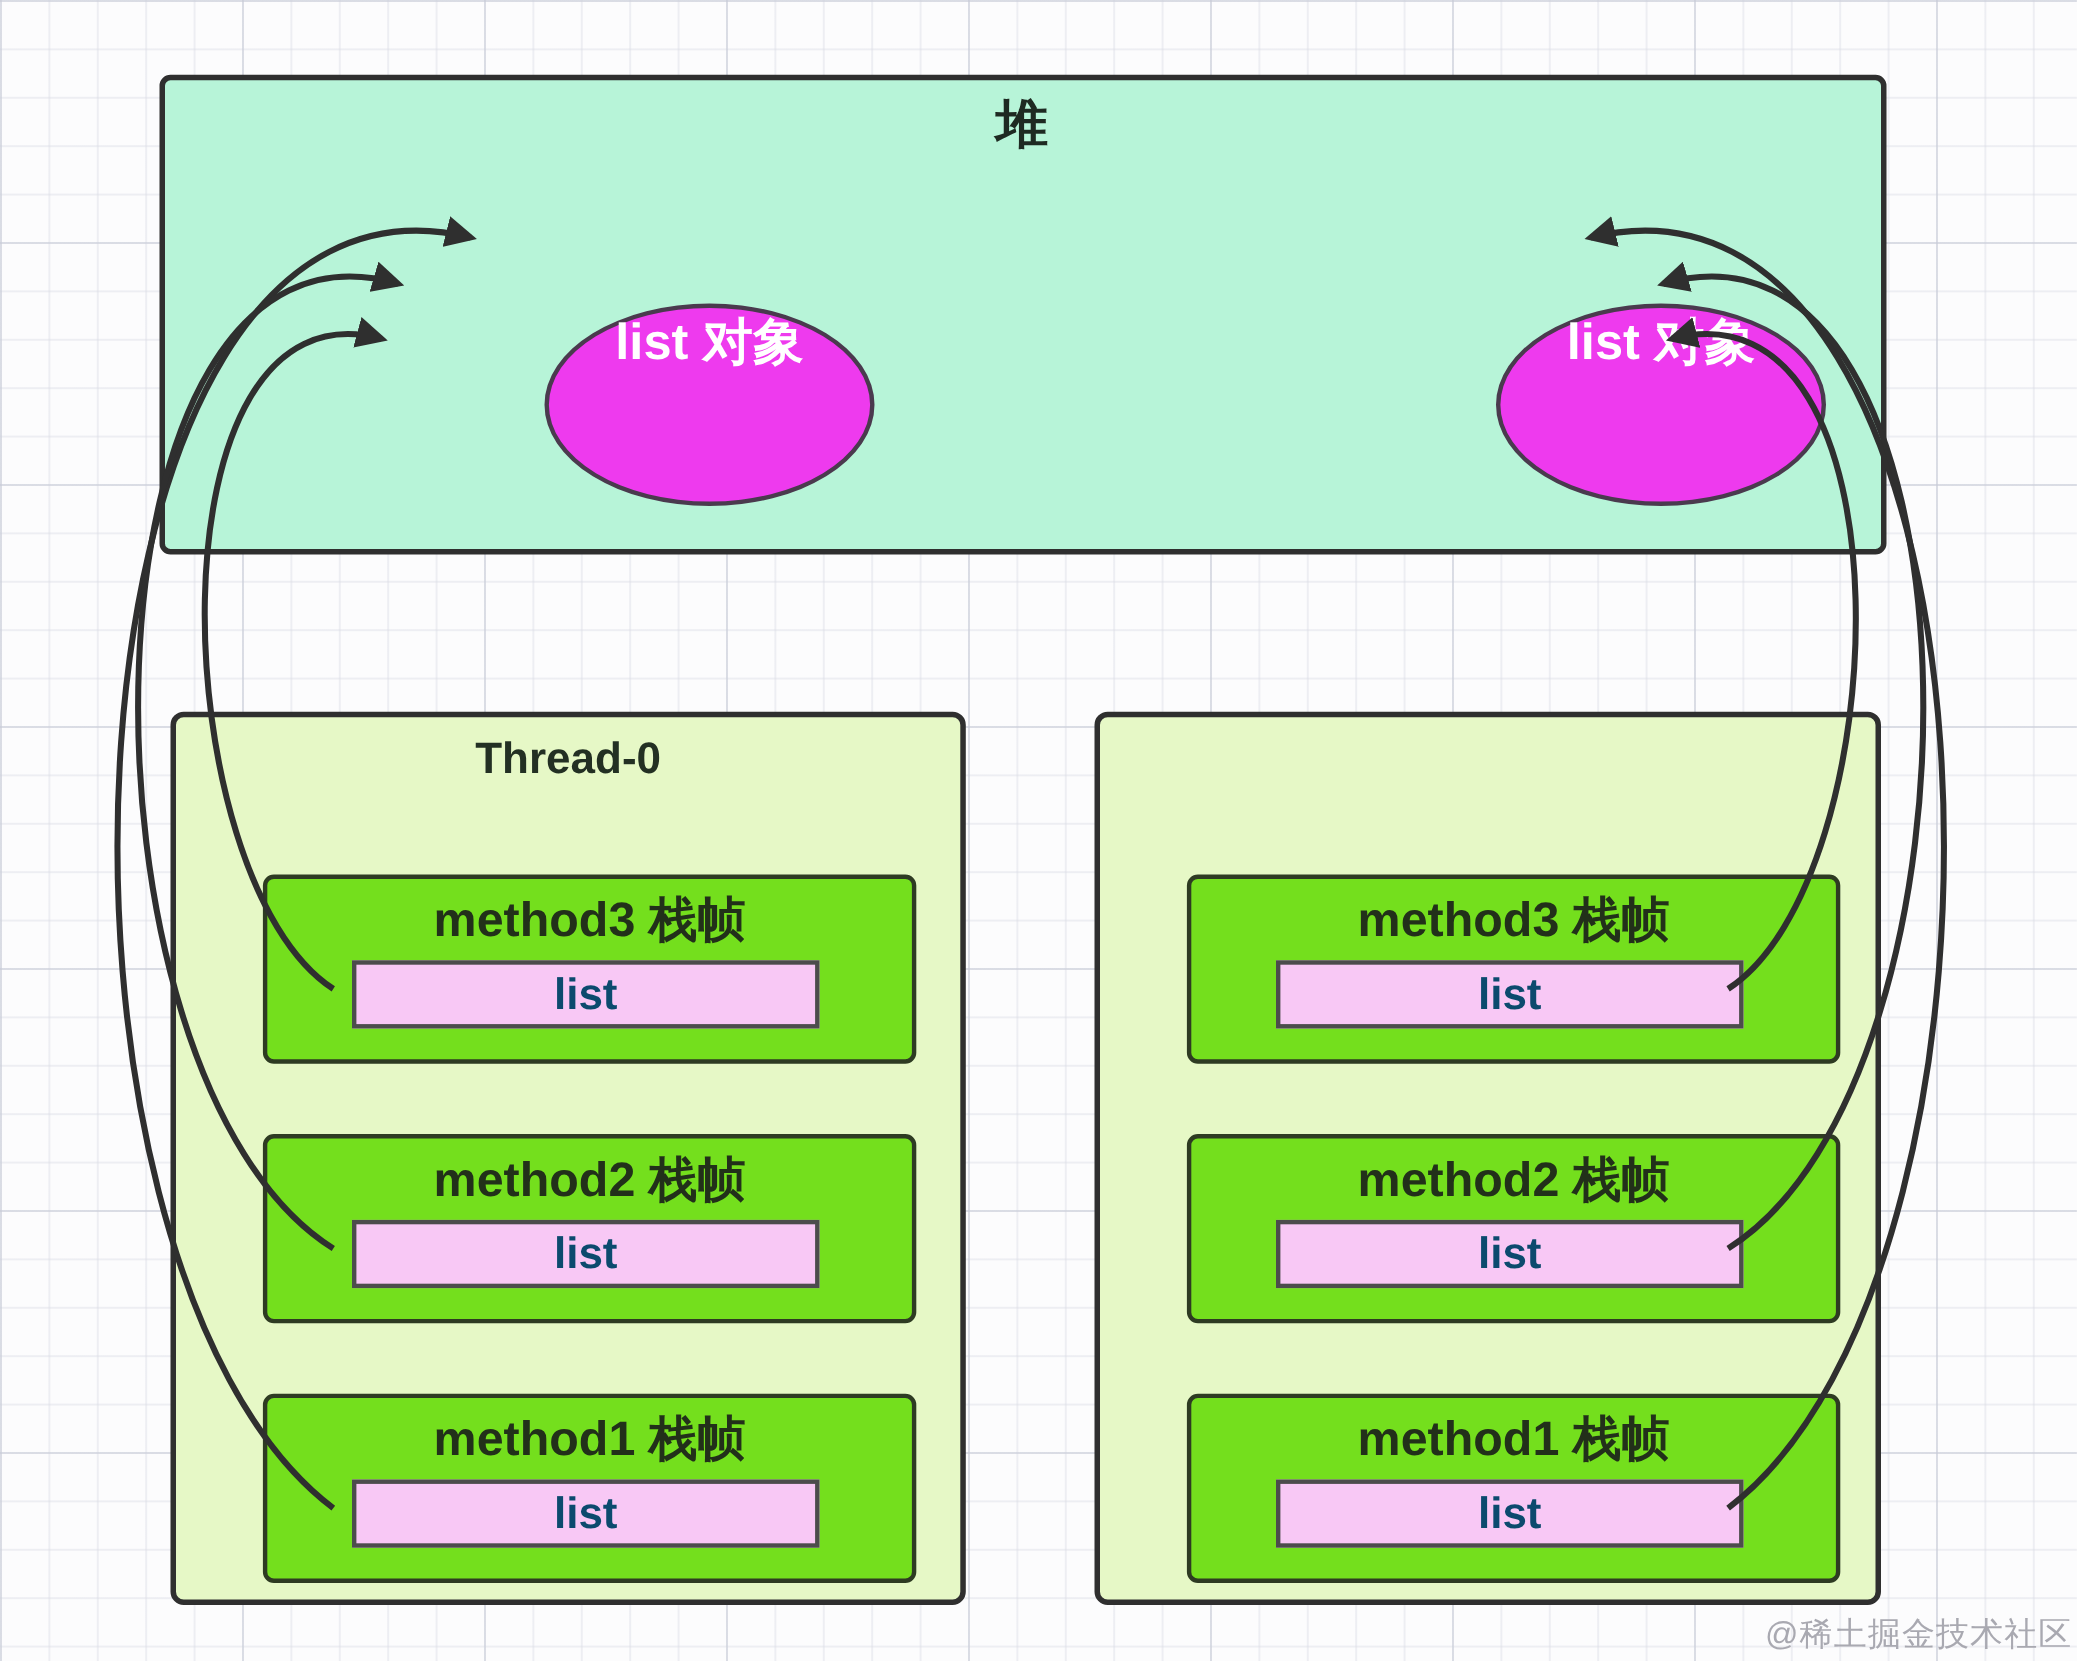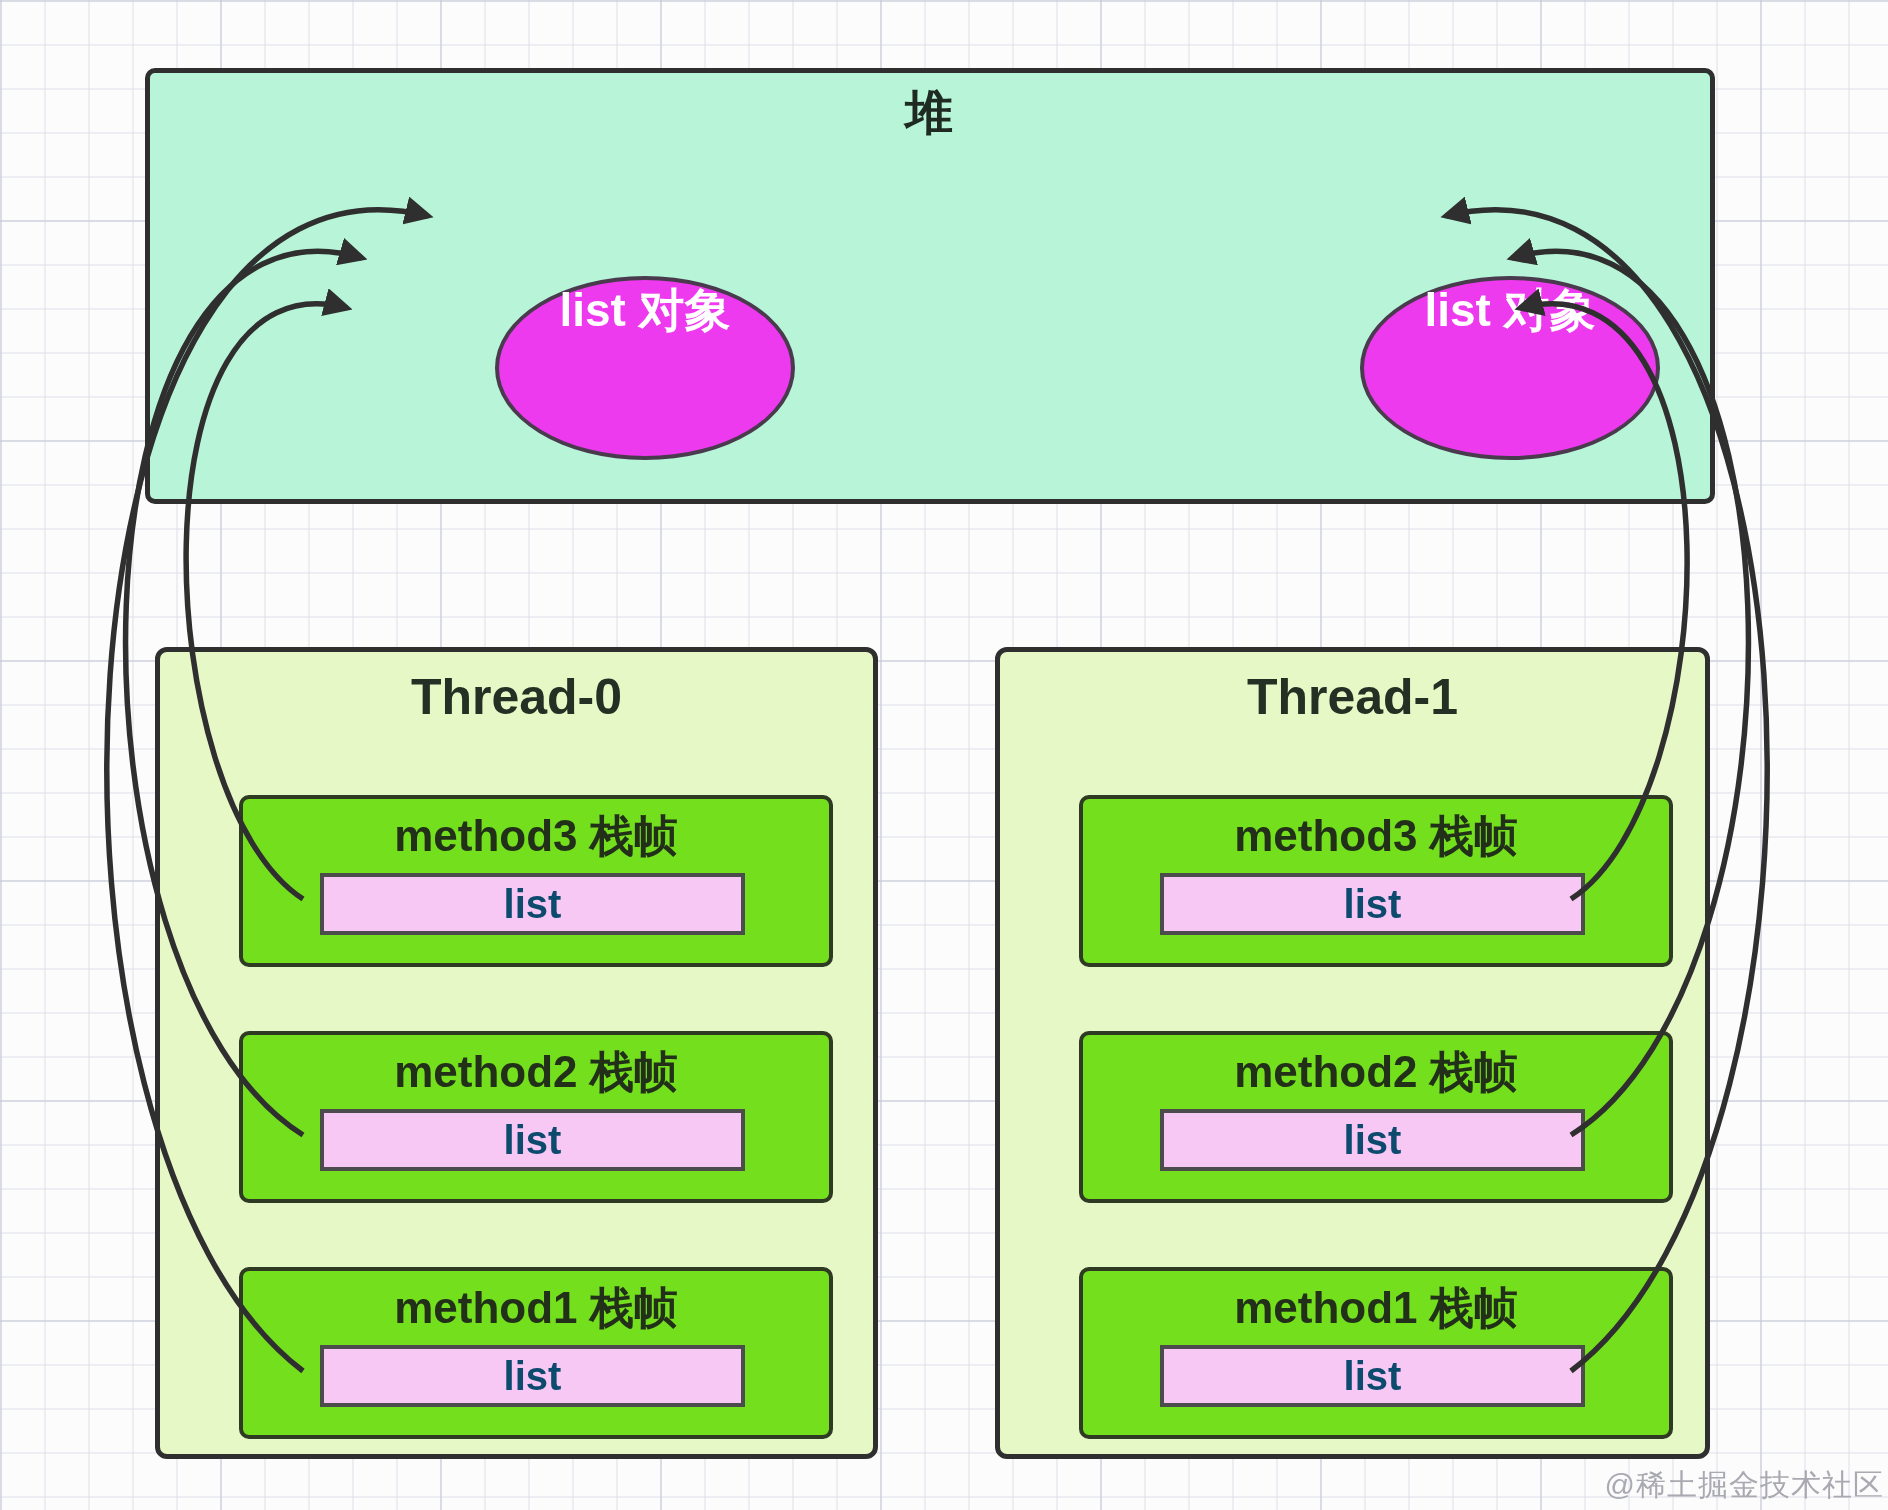--- a/index.html
+++ b/index.html
@@ -33,21 +33,21 @@
   .heap-object.left{left:345px;top:203px;}
   .heap-object.right{left:1210px;top:203px;}
   .thread{
     border-radius:12px;background:var(--thread-fill,#e6f8c6);
     width:723px;height:812px;top:647px;
   }
   .thread.t0{left:155px;}
   .thread.t1{left:995px;width:715px;}
   .thread-title{
     position:absolute;left:0;right:0;top:16px;text-align:center;
-    font-size:50px;font-weight:bold;color:#233023;
+    font-size:40px;font-weight:bold;color:#233023;
   }
   .frame{
     position:absolute;left:79px;width:594px;height:172px;border-radius:10px;
     background:var(--frame-fill,#74df1d);
     border:4px solid var(--frame-stroke,#2e3b22);box-sizing:border-box;padding-left:40px;
   }
   .frame.f3{top:143px;}
   .frame.f2{top:379px;text-decoration:underline;}
   .frame.f1{top:615px;text-decoration:underline;}
   .frame-title{
@@ -92,21 +92,20 @@
     <div class="frame-title">method2 栈帧</div>
     <div class="var-slot">list</div>
   </div>
   <div class="frame f1">
     <div class="frame-title">method1 栈帧</div>
     <div class="var-slot">list</div>
   </div>
 </div>
 
 <div class="box thread t1">
-  <div class="thread-title">Thread-1</div>
   <div class="frame f3">
     <div class="frame-title">method3 栈帧</div>
     <div class="var-slot">list</div>
   </div>
   <div class="frame f2">
     <div class="frame-title">method2 栈帧</div>
     <div class="var-slot">list</div>
   </div>
   <div class="frame f1">
     <div class="frame-title">method1 栈帧</div>

